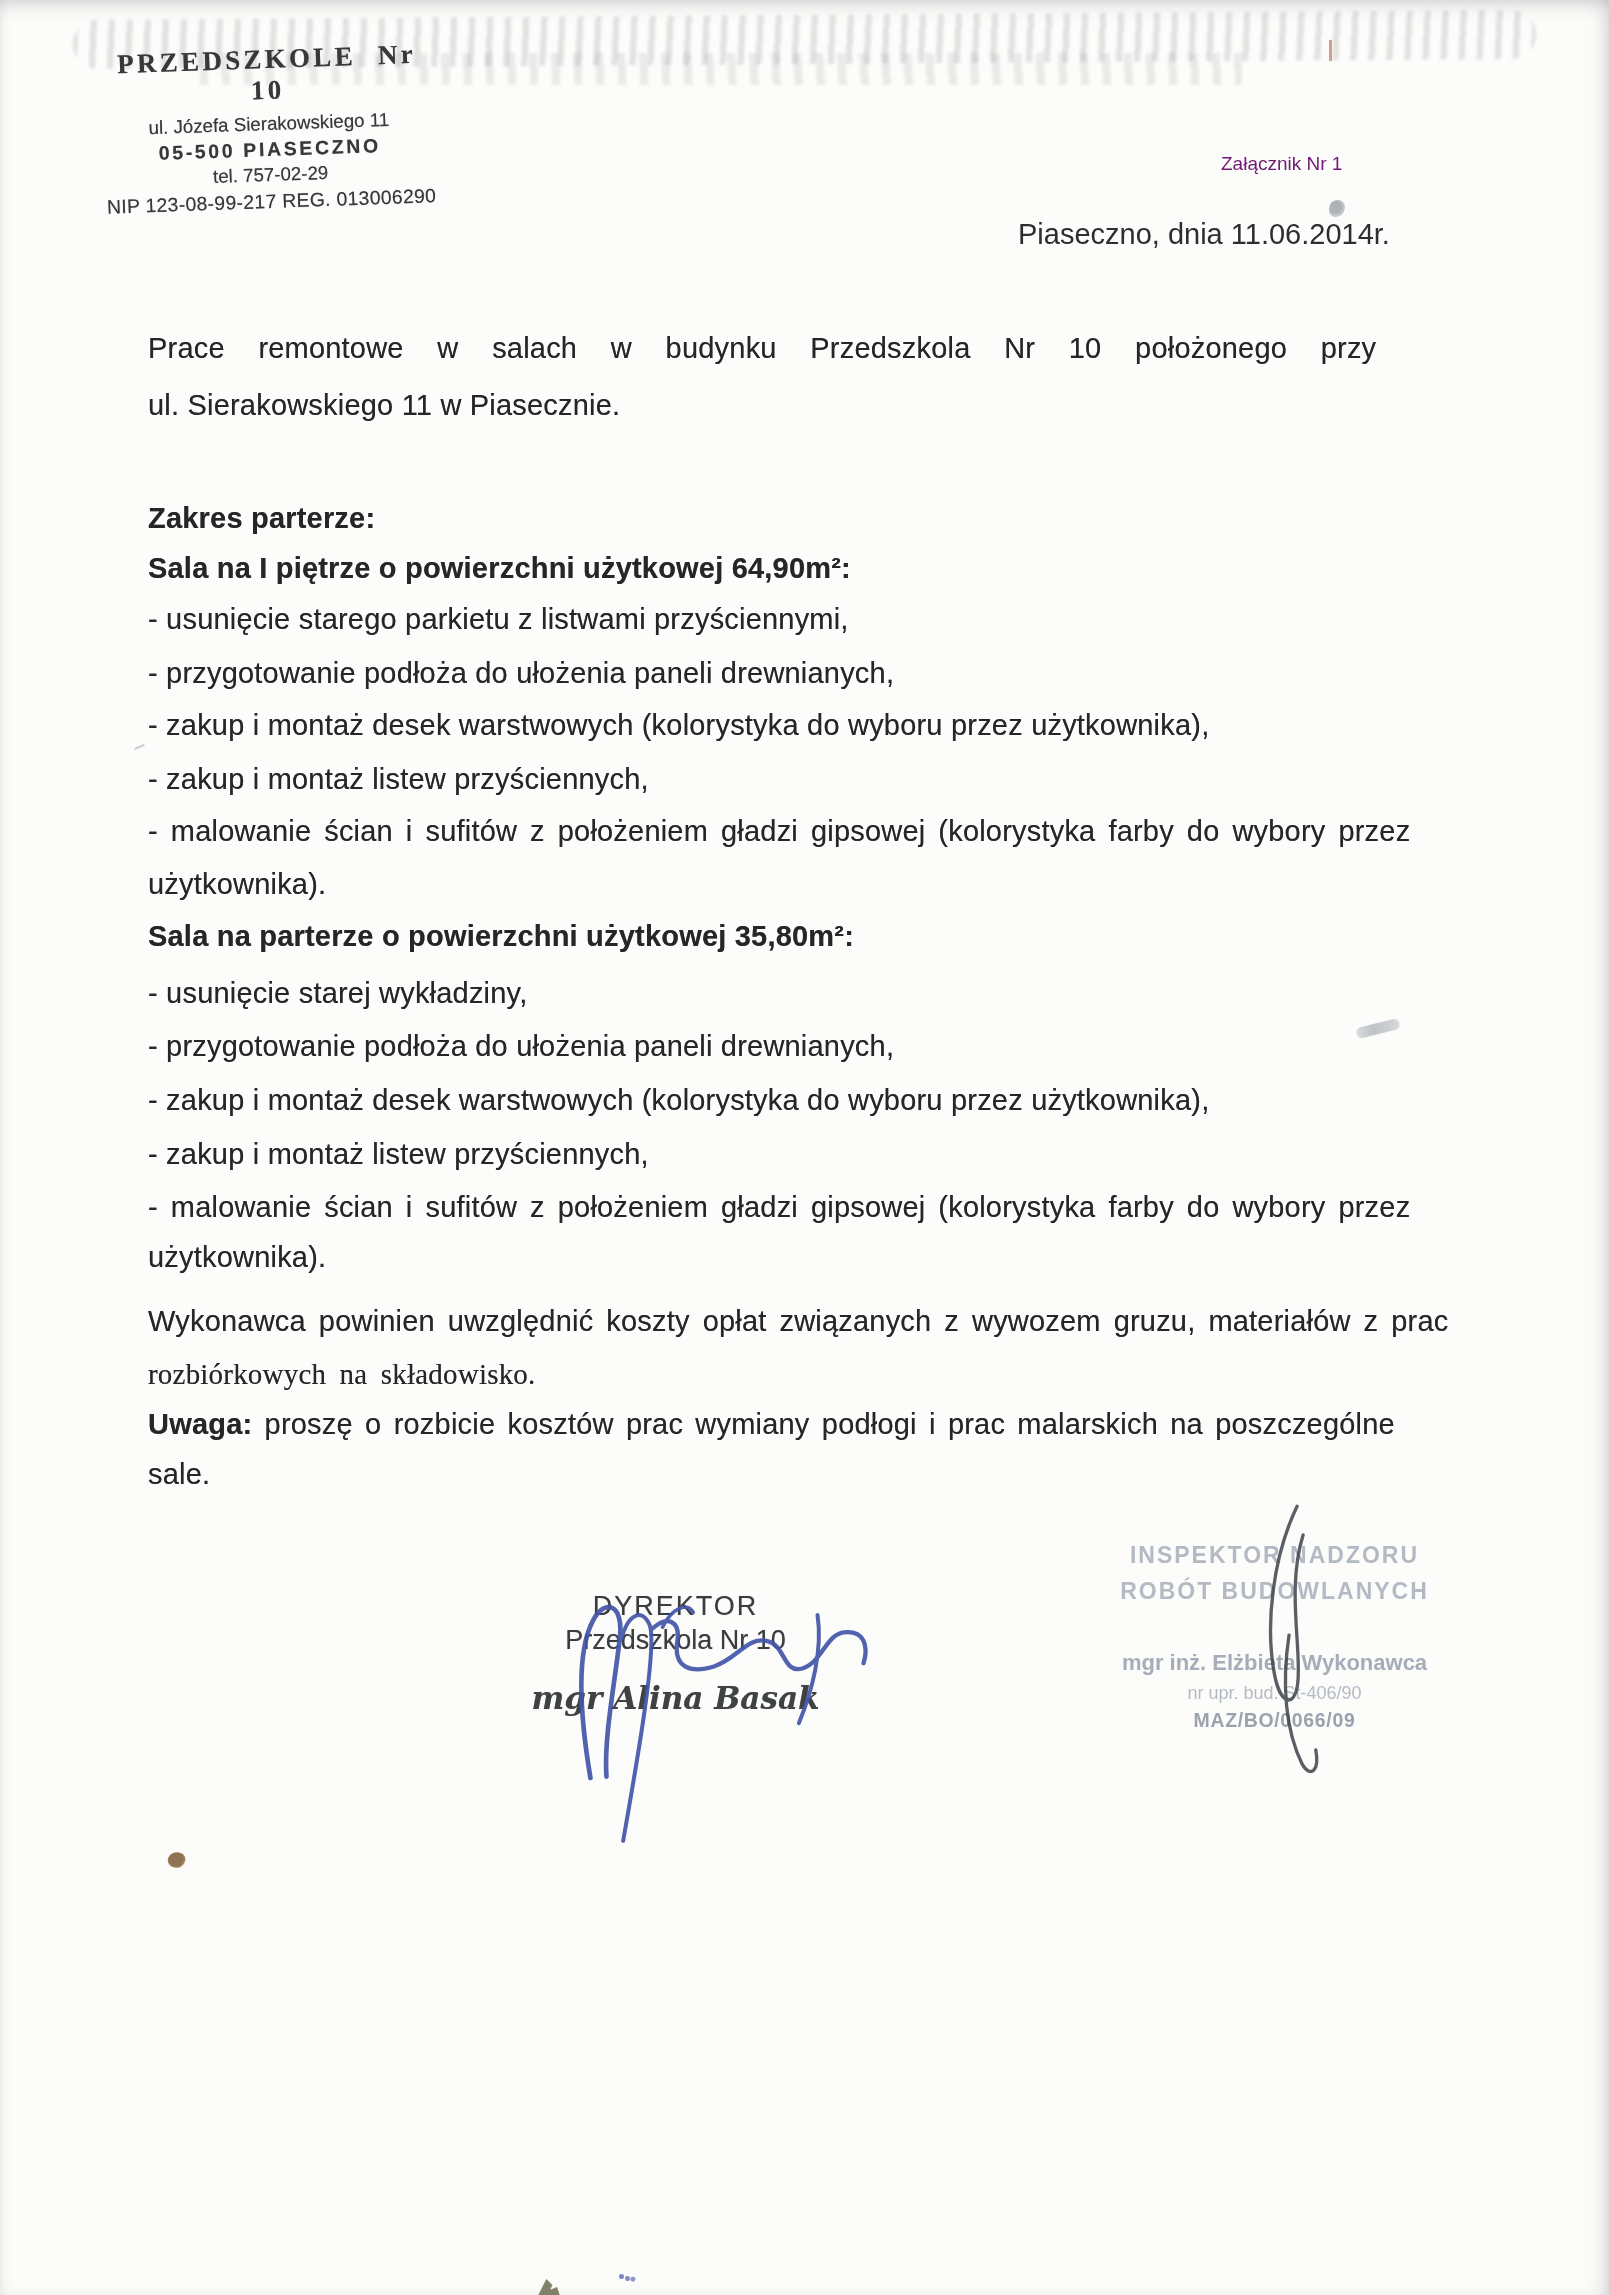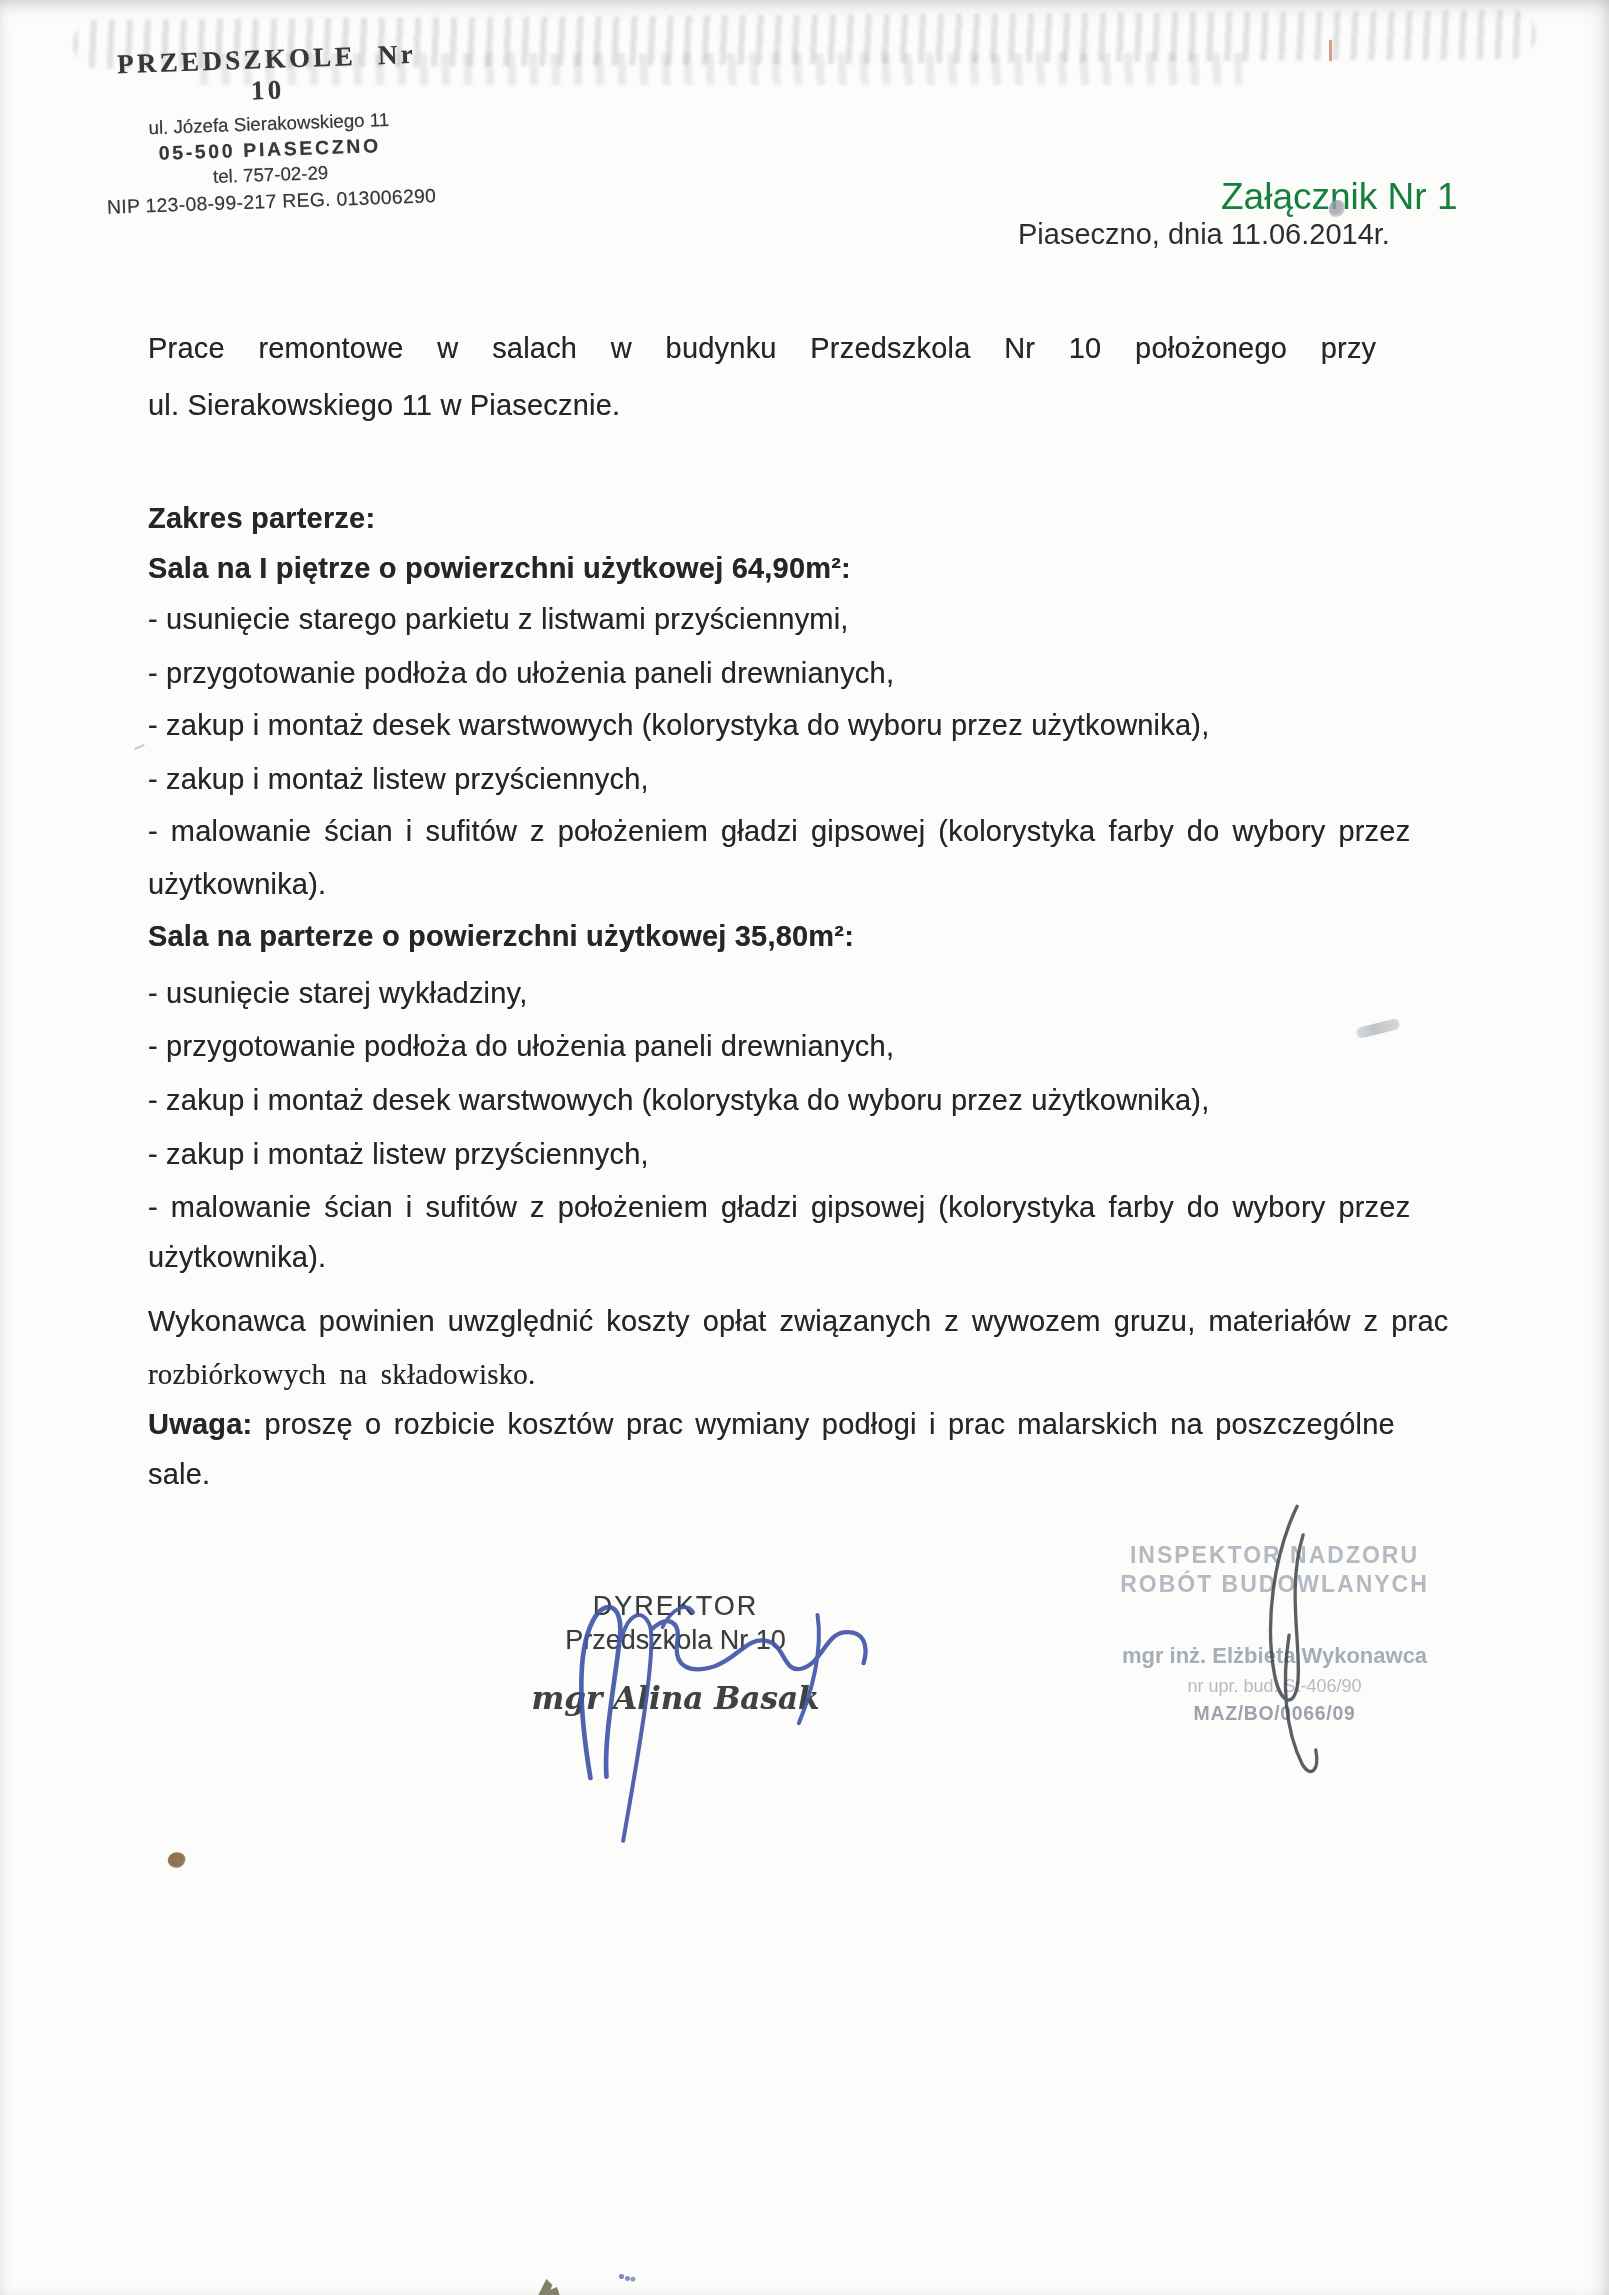--- a/index.html
+++ b/index.html
@@ -36,21 +36,21 @@
     color:var(--stamp-ink);
     text-align:center;
     text-shadow:0 0 0.7px rgba(40,40,45,.5);
   }
   .lh-1{font-family:"Liberation Serif",serif;font-size:27px;font-weight:600;letter-spacing:3.3px;word-spacing:12px;margin-bottom:6.7px;}
   .lh-2{font-size:18.7px;font-weight:500;margin-bottom:3.3px;}
   .lh-3{font-size:19.4px;font-weight:600;letter-spacing:2.7px;margin-bottom:3.3px;}
   .lh-4{font-size:18.7px;font-weight:500;margin-bottom:3.3px;}
   .lh-5{font-size:19.4px;font-weight:500;letter-spacing:0.3px;}
   
-  .attachment{position:absolute;left:1221px;top:176px;font-size:37px;color:#15803d;}
+  .attachment{position:absolute;left:1221px;top:153px;font-size:19px;color:#701a75;}
   .place-date{position:absolute;left:1018px;top:218px;font-size:29px;color:#2e2e30;}
   .speck-9{position:absolute;left:1329px;top:200px;width:16px;height:17.4px;border-radius:55% 45% 60% 40%;
     background:radial-gradient(circle at 40% 40%, #9aa0a8 0 40%, #c6cad0 75%, transparent 100%);opacity:.8;}
   
   .bl{
     position:absolute;left:148px;width:1264px;
     font-size:29px;color:var(--ink);
     letter-spacing:0.2px;white-space:pre;
     text-shadow:0 0 0.5px rgba(25,25,25,.55);
   }
@@ -59,21 +59,21 @@
   .director{position:absolute;left:522px;top:1591px;width:307px;text-align:center;color:#3a3d3f;
     text-shadow:0 0 0.7px rgba(50,50,55,.45);}
   .dir-1{font-size:27px;letter-spacing:2px;margin-bottom:2.7px;}
   .dir-2{font-size:27px;margin-bottom:24px;}
   .dir-3{font-family:"DejaVu Serif",serif;font-style:italic;font-size:31px;font-weight:600;color:#3f4243;}
   svg.overlay{position:absolute;left:0;top:0;pointer-events:none;}
   
   .inspector{position:absolute;left:1104px;top:1542px;width:341px;text-align:center;
     color:var(--faint-stamp);filter:blur(0.4px);}
   .ins-1,.ins-2{font-size:23px;font-weight:700;letter-spacing:2px;}
-  .ins-1{margin-bottom:2px;}
+  .ins-1{margin-bottom:9px;}
   .ins-3{font-size:22px;font-weight:700;margin-top:45px;color:#a6adb8;}
   .ins-4{font-size:18px;margin-top:6.7px;text-align:center;}
   .ins-5{font-size:19.4px;font-weight:700;margin-top:5.3px;color:#9ba2ad;letter-spacing:0.7px;}
   
   .brown-speck{position:absolute;left:168px;top:1852px;width:17.4px;height:16px;opacity:.85;
     border-radius:60% 40% 55% 45%;transform:rotate(20deg);
     background:radial-gradient(circle at 45% 45%, #7d5c33 0 55%, #a98c5f 80%, transparent 100%);}
   .grey-smudge{position:absolute;left:1356px;top:1023px;width:44px;height:10.7px;border-radius:5.3px;
     transform:rotate(-14deg);opacity:.55;filter:blur(0.5px);
     background:linear-gradient(90deg,#b9bec4,#8f969d 40%,#b9bec4);}

